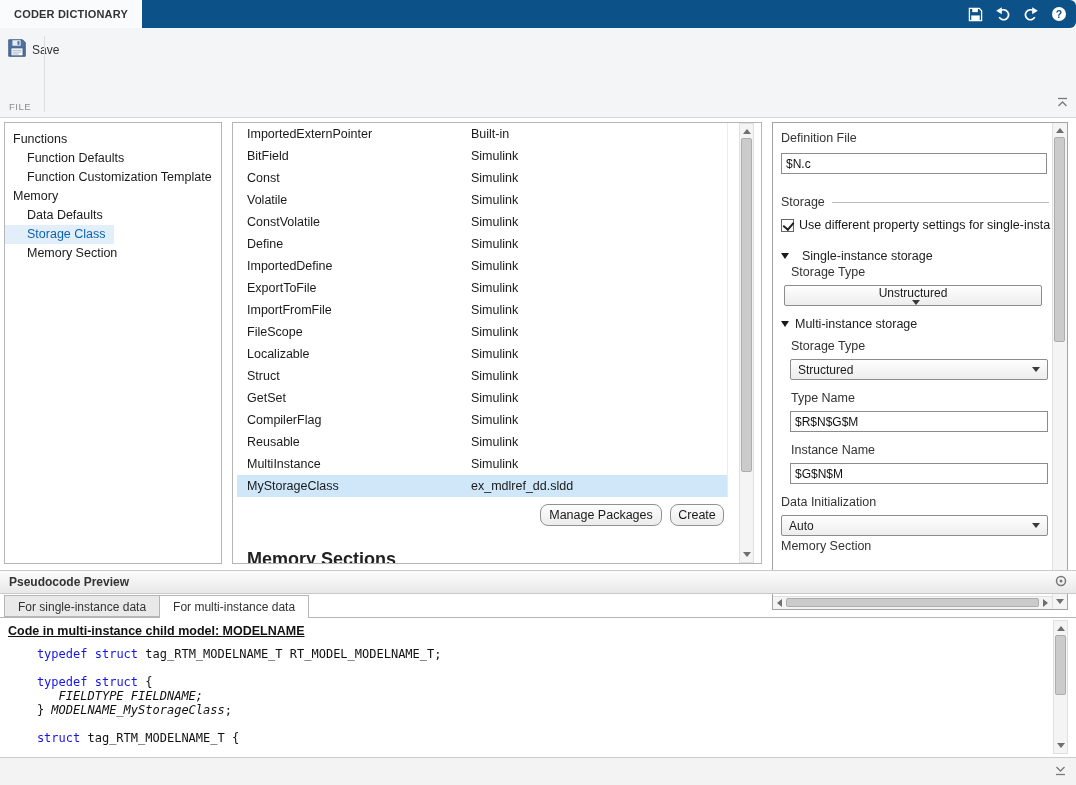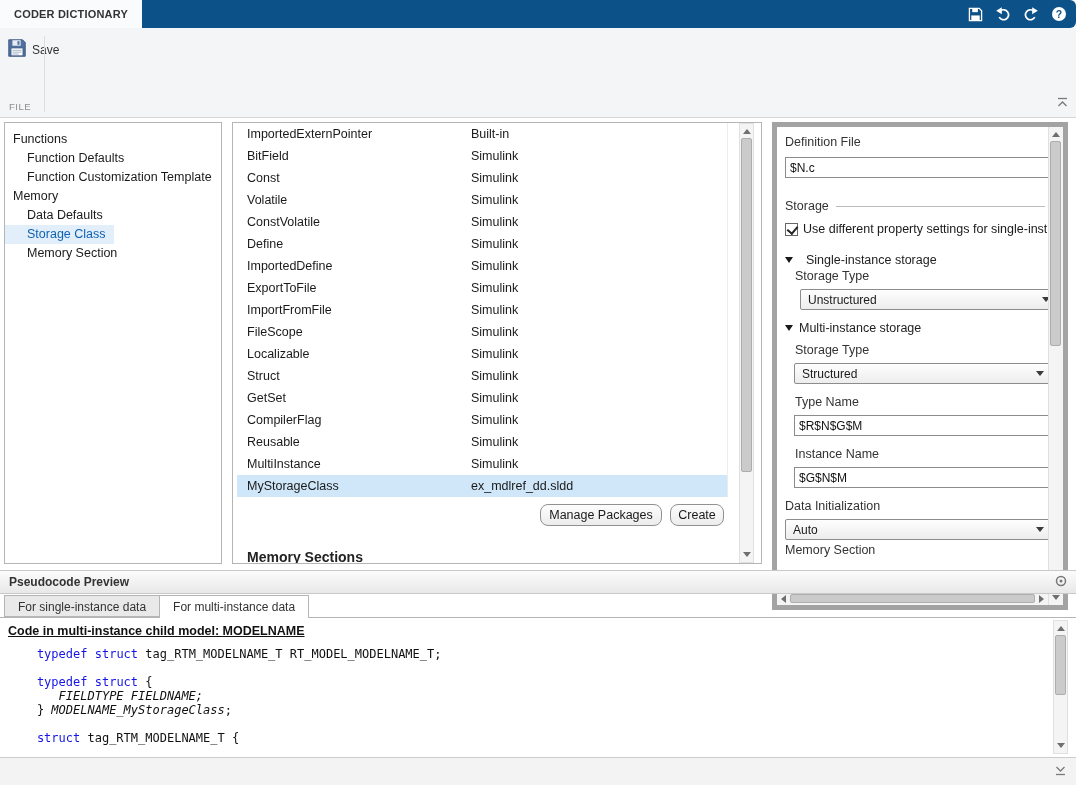--- a/index.html
+++ b/index.html
@@ -31,23 +31,23 @@
   .mid-panel{position:absolute;left:232px;top:122px;width:530px;height:442px;background:#fff;border:1px solid #b5b5b5;overflow:hidden;}
   .table{position:absolute;left:4px;top:0;width:491px;border-right:1px solid #ececec;}
   .trow{display:flex;height:22px;align-items:center;cursor:pointer;}
   .trow.selected{background:#cfe7f8;}
   .trow .c1{width:234px;padding-left:10px;overflow:hidden;white-space:nowrap;}
   .trow .c2{flex:1;white-space:nowrap;}
   .btn{position:absolute;height:22px;font-size:12.5px;font-family:inherit;background:linear-gradient(#fdfdfd,#ececec);
        border:1px solid #919191;border-radius:8px;cursor:pointer;color:#1a1a1a;}
   .btn-manage{left:307px;top:381px;width:122px;}
   .btn-create{left:437px;top:381px;width:54px;}
-  .mem-heading{position:absolute;left:14px;top:426px;font-weight:bold;font-size:14px;color:#222;white-space:nowrap;}
-
-  .right-panel{position:absolute;left:772px;top:122px;width:296px;height:488px;background:#fff;border:5px solid #a3a3a3;overflow:hidden;}
+  .mem-heading{position:absolute;left:14px;top:426px;font-weight:bold;font-size:18px;color:#222;white-space:nowrap;}
+
+  .right-panel{position:absolute;left:772px;top:122px;width:296px;height:488px;background:#fff;border:1px solid #a3a3a3;overflow:hidden;}
   .rp-label{position:absolute;font-size:12.5px;color:#333;white-space:nowrap;}
   .rp-input{position:absolute;height:21px;border:1px solid #8c8c8c;font-family:inherit;font-size:12px;padding:0 4px;color:#111;background:#fff;}
   .dropdown{position:absolute;height:21px;background:linear-gradient(#fefefe,#ededed);border:1px solid #8c8c8c;border-radius:2px;
             display:flex;align-items:center;justify-content:space-between;padding:0 7px;font-size:12px;cursor:pointer;}
   .group-header{position:absolute;left:8px;display:flex;align-items:center;gap:6px;font-size:12.5px;color:#222;cursor:pointer;white-space:nowrap;}
   .storage-sep{position:absolute;left:8px;right:18px;display:flex;align-items:center;gap:7px;color:#333;}
   .storage-sep .line{flex:1;height:1px;background:#bcbcbc;}
   .cb-row{position:absolute;left:8px;right:16px;display:flex;align-items:center;gap:5px;white-space:nowrap;overflow:hidden;}
   .checkbox{width:13px;height:13px;border:1px solid #666;background:#fff;position:relative;flex:none;cursor:pointer;}
   .checkbox.checked::after{content:"";position:absolute;left:3px;top:0.5px;width:5px;height:8px;
@@ -263,21 +263,21 @@
     <div class="cb-row" style="top:95px;">
       <span class="checkbox checked"></span>
       <span>Use different property settings for single-instance</span>
     </div>
 
     <div class="group-header" style="top:126px;gap:13px;">
       <span class="gh-arrow"></span>
       <span>Single-instance storage</span>
     </div>
     <div class="rp-label" style="left:18px;top:142px;">Storage Type</div>
-    <div class="dropdown" style="left:23px;top:162px;width:258px;">
+    <div class="dropdown" style="left:11px;top:162px;width:258px;flex-direction:column;">
       <span>Unstructured</span>
       <span class="dd-arrow"></span>
     </div>
 
     <div class="group-header" style="top:194px;">
       <span class="gh-arrow"></span>
       <span>Multi-instance storage</span>
     </div>
     <div class="rp-label" style="left:18px;top:216px;">Storage Type</div>
     <div class="dropdown" style="left:17px;top:236px;width:258px;">

